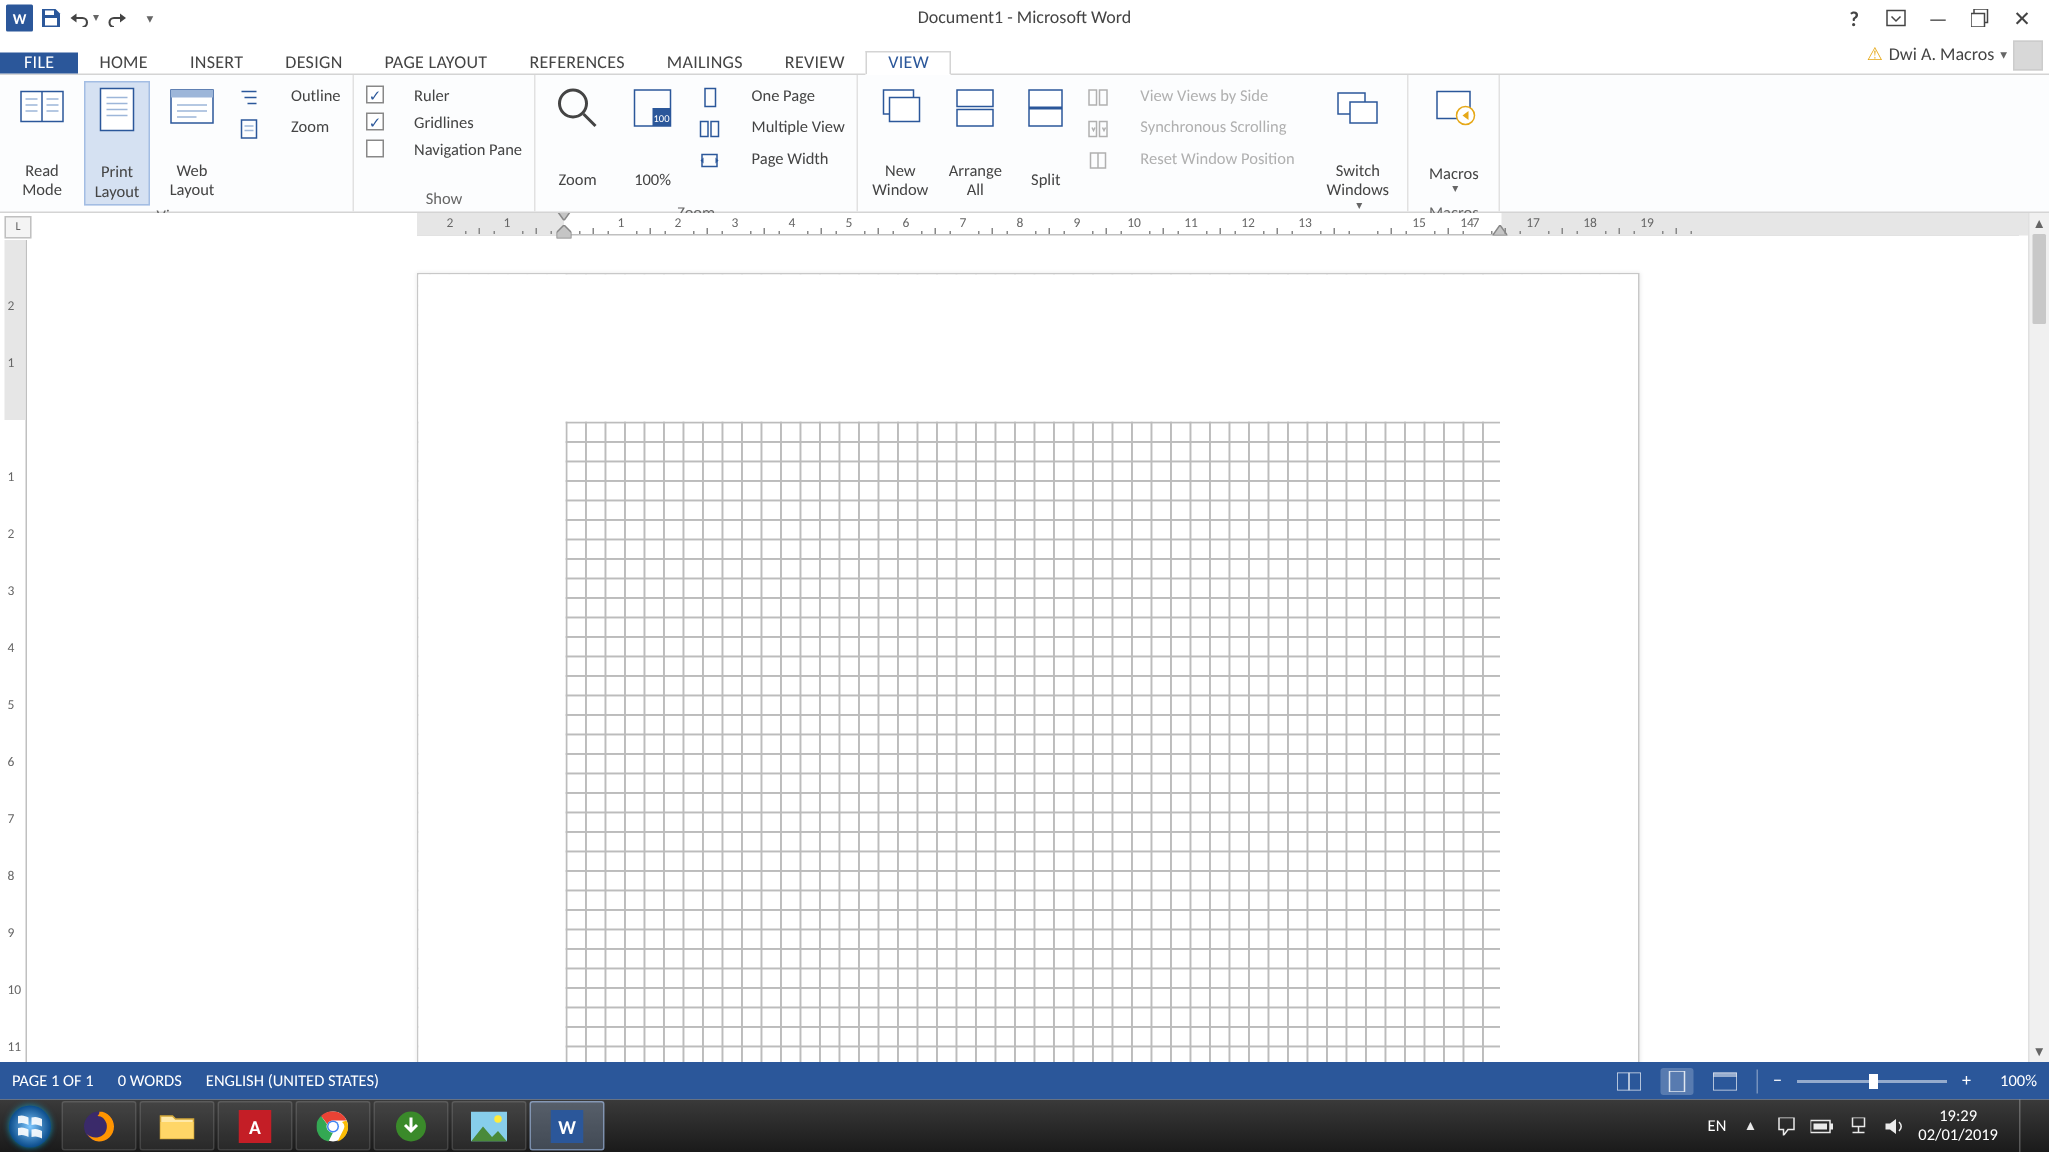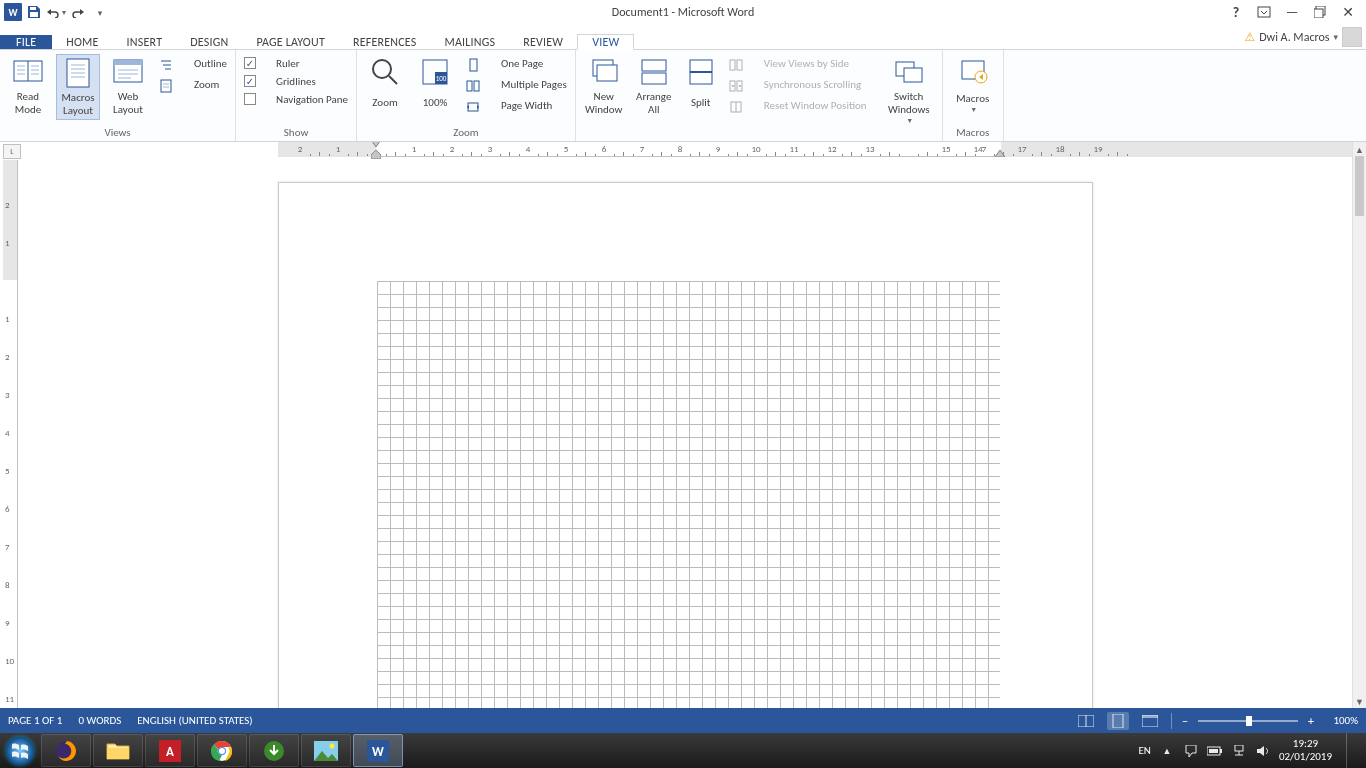--- a/index.html
+++ b/index.html
@@ -22,21 +22,21 @@
 .user-area { position:absolute; right:4px; top:0; height:100%; display:flex; align-items:center; gap:4px; color:#444; font-size:12px;}
 .user-warn { color:#e6a817; font-size:12px;}
 .user-avatar { width:20px; height:20px; background:#d8d8d8; border:1px solid #ccc;}
 .user-drop { font-size:9px; color:#666; cursor:pointer;}
 
 
 .ribbon { height:92px; background:#fcfdfe; border-bottom:1px solid #d4d4d4; display:flex; }
 .group { border-right:1px solid #e1e1e1; padding:2px 6px 0 6px; display:flex; flex-direction:column; position:relative; }
 .group-body { flex:1; display:flex; align-items:flex-start; gap:6px; padding-top:2px;}
 .group-label { text-align:center; font-size:11px; color:#666; padding-bottom:2px;}
-.big-btn { display:flex; flex-direction:column; align-items:center; justify-content:flex-start; width:44px; padding:2px 2px; cursor:pointer; font-size:11px; color:#444; text-align:center; line-height:1.2; gap:2px;}
+.big-btn { display:flex; flex-direction:column; align-items:center; justify-content:flex-start; width:44px; padding:2px 2px; cursor:pointer; font-size:11px; color:#444; text-align:center; line-height:1.2; gap:19px;}
 .big-btn.sel { background:#d5e1f2; border:1px solid #a3bde3; }
 .big-btn .ico { width:32px; height:32px; display:flex; align-items:center; justify-content:center; }
 .btn-label { min-height:26px; display:flex; flex-direction:column; justify-content:center;}
 .stack { display:flex; flex-direction:column; gap:3px; padding-top:2px;}
 .check-row, .small-row { display:flex; align-items:flex-start; gap:20px; font-size:11px; color:#444; cursor:pointer; white-space:nowrap; padding:1px 2px;}
 .check-box { width:12px; height:12px; border:1px solid #888; display:inline-flex; align-items:center; justify-content:center; font-size:10px; color:#2b579a; background:#fff;}
 .small-row.disabled, .small-row.disabled .small-ico { color:#b0b0b0; }
 .small-ico { width:16px; height:16px; display:inline-flex; align-items:center; justify-content:center; color:#2b579a; font-size:12px;}
 .drop-caret { font-size:8px; color:#666; margin-left:2px;}
 
@@ -180,21 +180,21 @@
         <div class="ico">
             <svg width="26" height="30" viewBox="0 0 26 30">
               <rect x="2" y="1" width="22" height="28" fill="#fff" stroke="#2b579a"></rect>
               <line x1="6" y1="7" x2="20" y2="7" stroke="#9db6d9"></line>
               <line x1="6" y1="11" x2="20" y2="11" stroke="#9db6d9"></line>
               <line x1="6" y1="15" x2="20" y2="15" stroke="#9db6d9"></line>
               <line x1="6" y1="19" x2="20" y2="19" stroke="#9db6d9"></line>
             </svg>
           </div>
         <div class="btn-label">
-            <span style="white-space:normal;">Macros Layout</span>
+            <span style="white-space:normal;">Print Layout</span>
           </div>
       </div>
       <div class="big-btn">
         <div class="ico">
             <svg width="30" height="28" viewBox="0 0 30 28">
               <rect x="1" y="2" width="28" height="22" fill="#fff" stroke="#2b579a"></rect>
               <rect x="1" y="2" width="28" height="5" fill="#9db6d9"></rect>
               <line x1="5" y1="12" x2="25" y2="12" stroke="#9db6d9"></line>
               <line x1="5" y1="16" x2="25" y2="16" stroke="#9db6d9"></line>
               <line x1="5" y1="20" x2="18" y2="20" stroke="#9db6d9"></line>
@@ -284,21 +284,21 @@
             </span>
           <span>One Page</span>
         </div>
         <div class="small-row">
           <span class="small-ico">
               <svg width="14" height="14">
                 <rect x="1" y="2" width="5" height="10" fill="none" stroke="#2b579a"></rect>
                 <rect x="8" y="2" width="5" height="10" fill="none" stroke="#2b579a"></rect>
               </svg>
             </span>
-          <span>Multiple Pages</span>
+          <span>Multiple View</span>
         </div>
         <div class="small-row">
           <span class="small-ico">
               <svg width="14" height="14">
                 <rect x="2" y="3" width="10" height="8" fill="none" stroke="#2b579a"></rect>
                 <path d="M1 7l2-2v4zM13 7l-2-2v4z" fill="#2b579a"></path>
               </svg>
             </span>
           <span>Page Width</span>
         </div>

